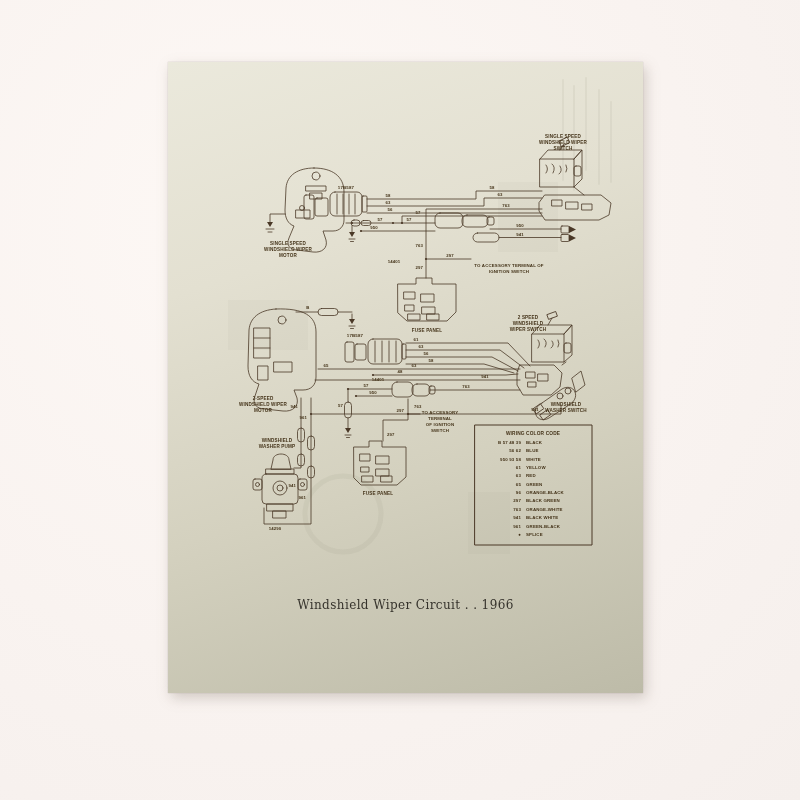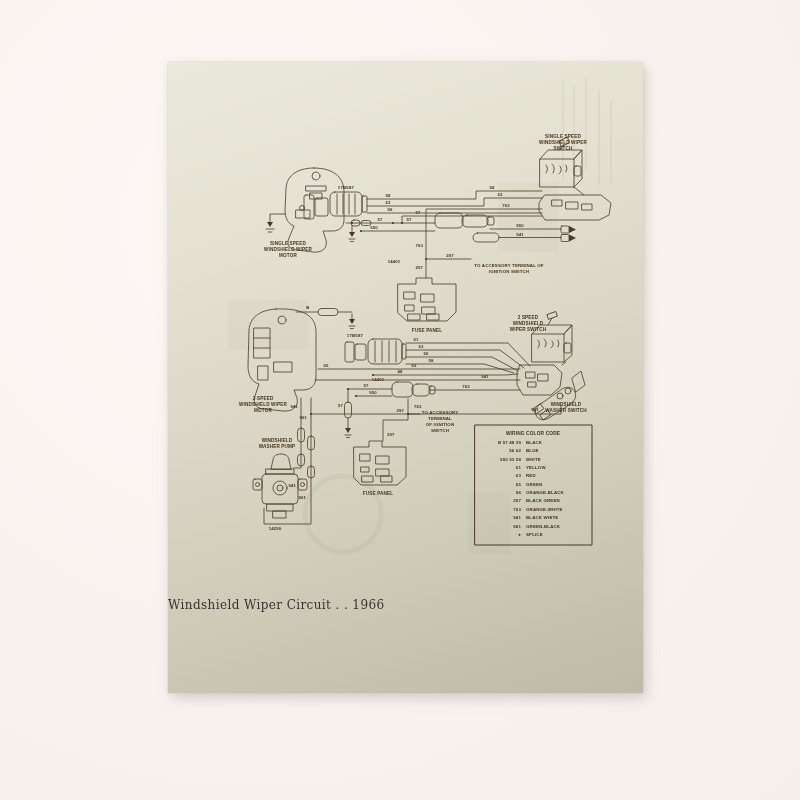--- a/index.html
+++ b/index.html
@@ -13,21 +13,21 @@
     background:linear-gradient(162deg,#ebe9dc 0%,#e3e0d1 30%,#d4d1bf 62%,#bdbba8 100%);
     box-shadow:3px 5px 12px rgba(140,130,118,.35), 0 0 1px rgba(110,100,88,.4);
   }
   .paper svg{position:absolute;left:0;top:0;}
   #diagram{stroke:#4a3827;fill:none;stroke-width:.8;stroke-linecap:round;stroke-linejoin:round;}
   #diagram text{stroke:none;fill:#443319;font-family:"Liberation Sans",sans-serif;font-weight:bold;letter-spacing:.15px;}
   #diagram .dot{fill:#4a3827;stroke:none;}
   #diagram .ghost{stroke:#82826c;opacity:.09;}
   #diagram .ghostf{fill:#82826c;stroke:none;opacity:.05;}
   .title{
-    position:absolute;left:0;width:100%;top:536px;text-align:left;
+    position:absolute;left:0;width:100%;top:536px;text-align:center;
     font-family:"DejaVu Serif",serif;font-size:12px;color:#36332c;letter-spacing:.4px;
   }
 </style>
 </head>
 <body>
 
 <div class="photo">
   <div class="paper">
     <svg id="diagram" width="475" height="631" viewBox="0 0 475 631">
 

